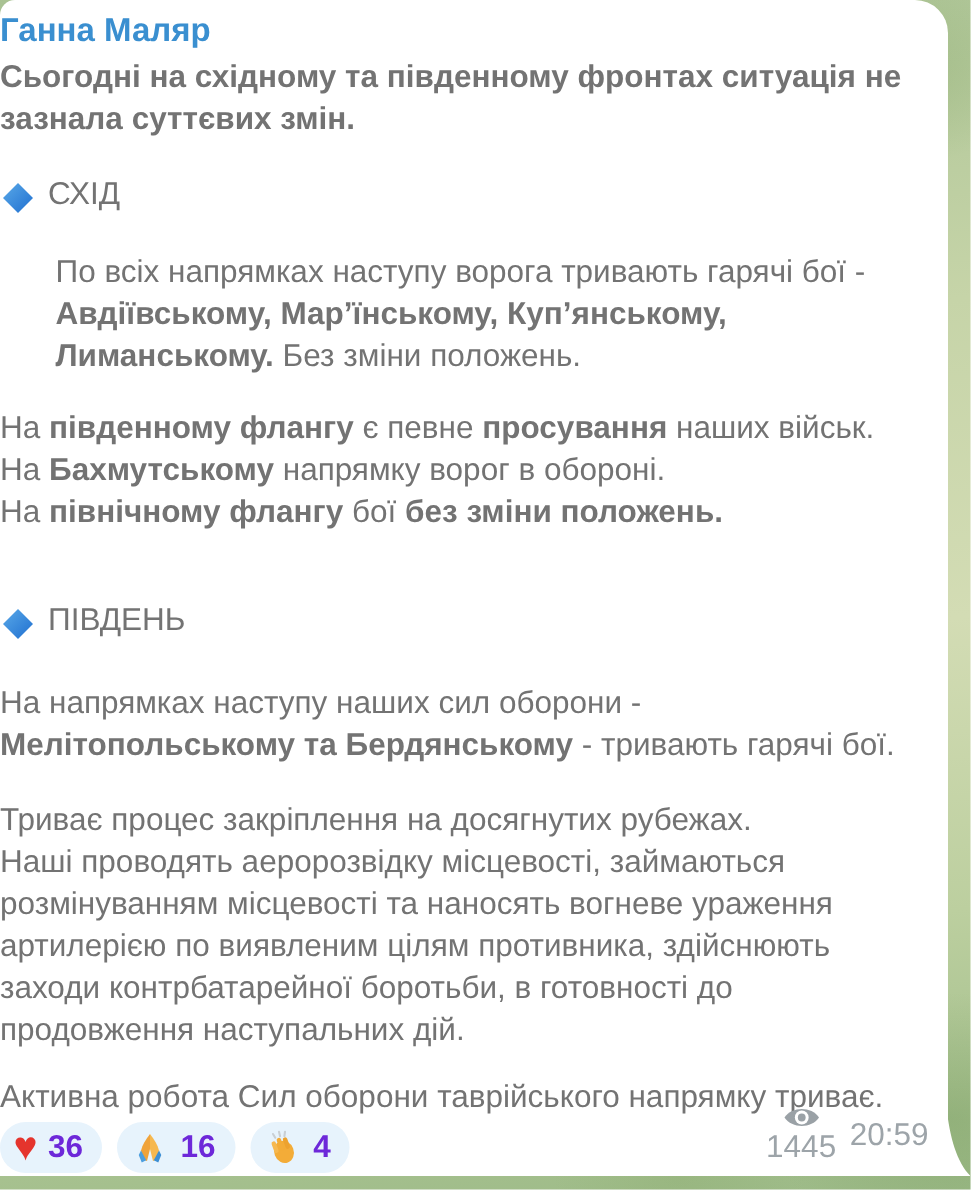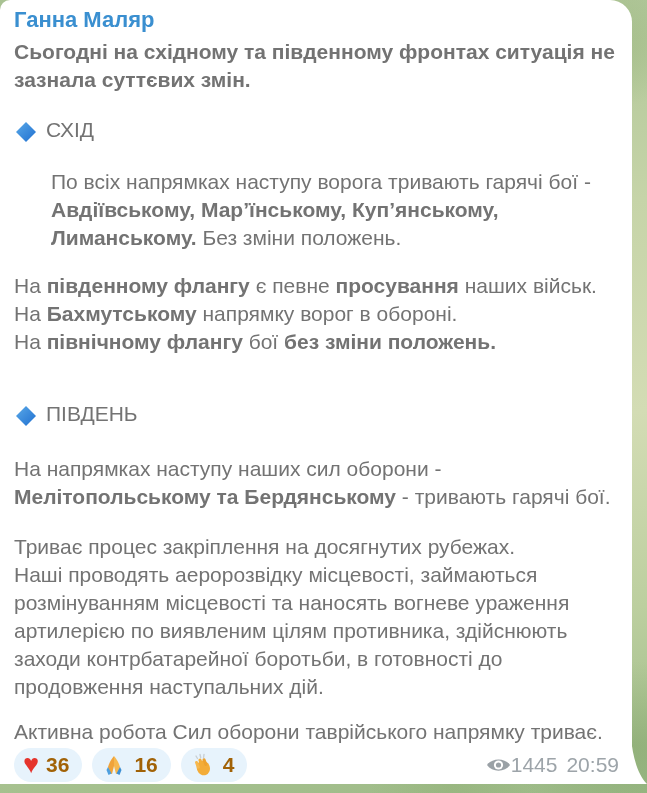--- a/index.html
+++ b/index.html
@@ -14,48 +14,48 @@
   }
   .floating-date{
     position:absolute;left:455px;top:0;width:101px;height:8px;
     background:#90aa7d;border-radius:0 0 9px 9px;
   }
   .bubble{
     position:absolute;left:0;top:0;right:15px;bottom:9px;
     background:#ffffff;border-radius:10px 22px 0 0;
   }
   .bubble-tail{position:absolute;right:-15px;bottom:0;display:block;}
-  .content{padding:6px 14px 0 14px;}
+  .content{padding:6px 14px 0 0;}
   .author{
     color:#3a8fd0;font-weight:700;font-size:22px;line-height:28px;cursor:pointer;
   }
   .txt{font-size:21px;line-height:28px;color:#737373;}
   .txt b{font-weight:700;}
   .intro{margin-top:4px;font-weight:700;}
   .sec-head{display:flex;align-items:flex-end;gap:8px;}
   .sec-head .dm{flex:0 0 auto;display:inline-block;}
   .head-east{margin-top:22px;}
   .p-east{margin-top:24px;margin-left:37px;}
   .flangs{margin-top:20px;}
   .head-south{margin-top:44px;}
   .p-south{margin-top:27px;}
   .p-process{margin-top:22px;}
   .p-final{margin-top:17px;}
   .reactions{margin-top:2px;display:flex;gap:10px;align-items:center;}
   .pill{
     display:inline-flex;align-items:center;gap:7px;height:34px;
     background:#e7f3fc;border-radius:17px;padding:0 13px 0 9px;cursor:pointer;
   }
-  .pill .cnt{color:#a16207;font-size:21px;font-weight:700;}
+  .pill .cnt{color:#6d28d9;font-size:21px;font-weight:700;}
   .heart-glyph{color:#e5342d;font-size:27px;line-height:27px;transform:translateY(-1px);}
   .meta{
     position:absolute;right:13px;bottom:7px;display:flex;align-items:center;gap:9px;
     color:#9da4a9;font-size:21px;
   }
-  .meta .views{display:flex;align-items:center;gap:0;}
+  .meta .views{display:flex;align-items:center;gap:0;flex-direction:column;}
 </style>
 </head>
 <body>
 
 <div class="floating-date"></div>
 
 <div class="bubble">
   <svg class="bubble-tail" width="16" height="46" viewBox="0 0 16 46">
       <path d="M0,0 C2,20 7,37 16,46 L0,46 Z" fill="#ffffff"></path>
     </svg>

